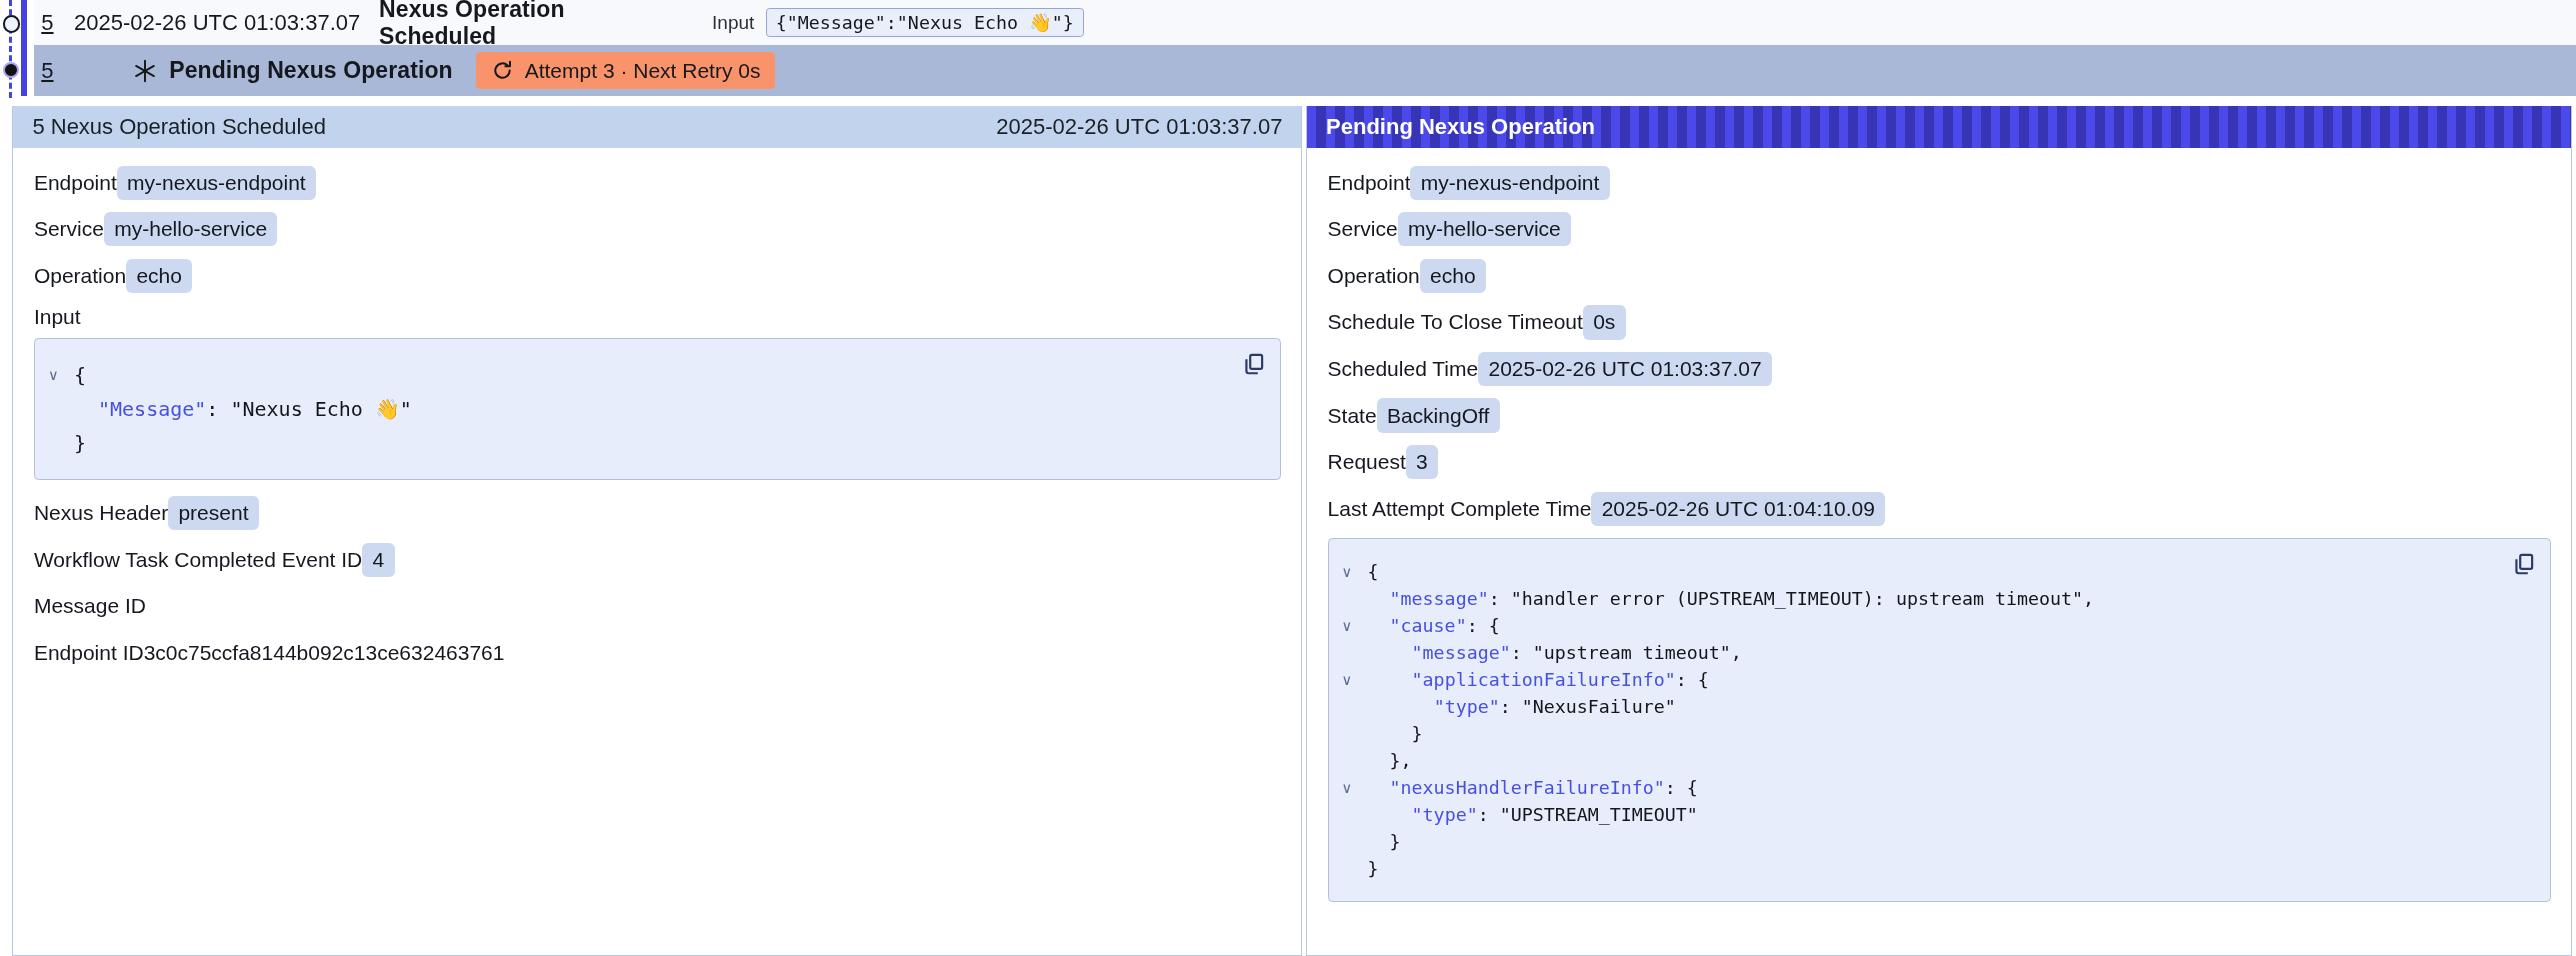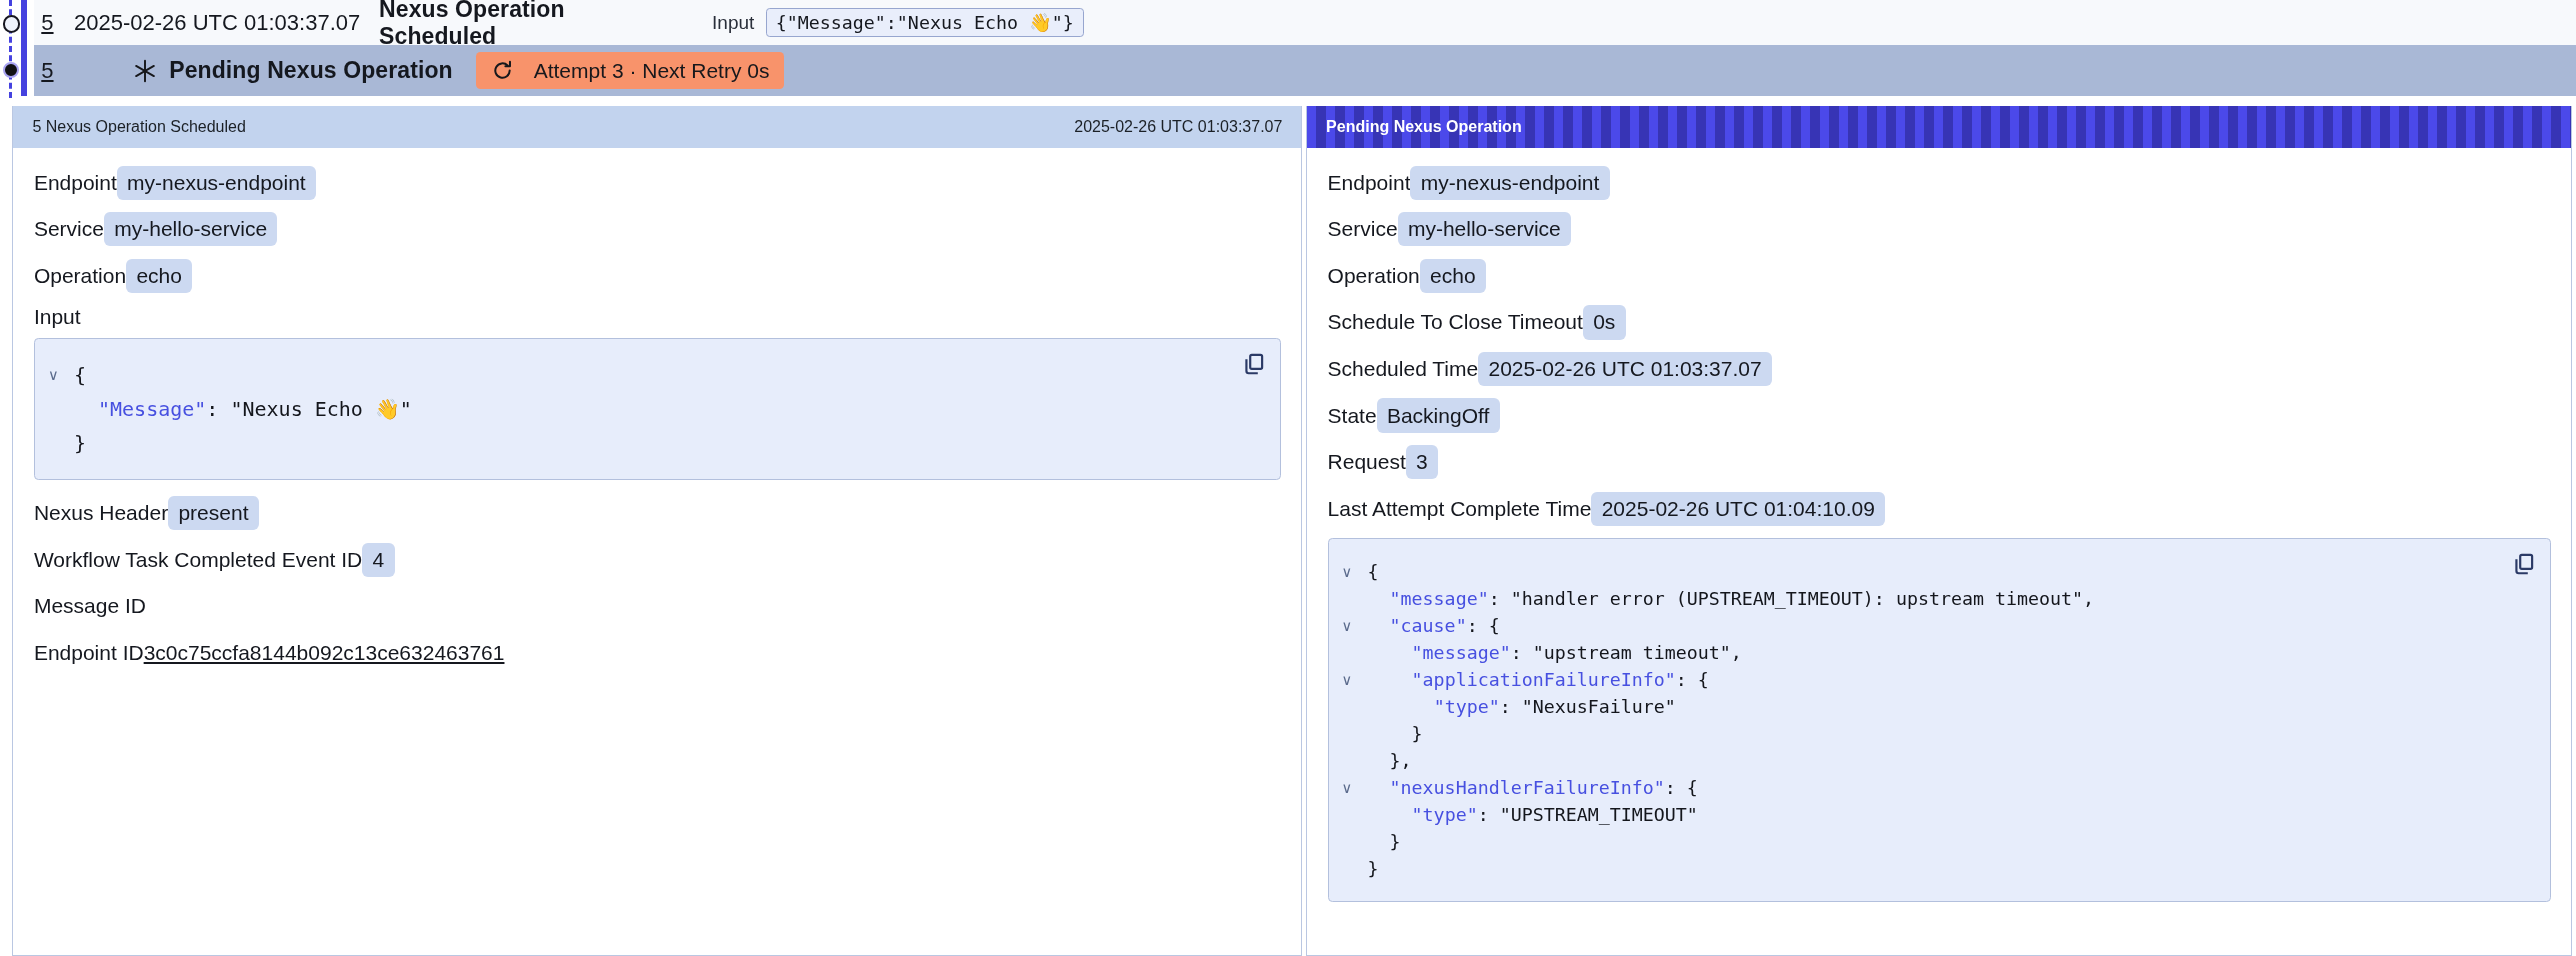--- a/index.html
+++ b/index.html
@@ -26,39 +26,39 @@
   .row2{top:45px;height:51px;background:var(--selected-row-bg);}
   .event-id{font-size:22px;text-decoration:underline;color:var(--text);margin-left:7.3px;cursor:pointer;}
   .row .ts{font-size:22px;margin-left:20.5px;width:289px;}
   .row-title{font-size:23px;font-weight:700;letter-spacing:0.1px;}
   .row1 .row-title{margin-left:16px;width:308px;}
   .input-label{font-size:19px;margin-left:25px;color:#2a2f3a;}
   .input-chip{margin-left:11.7px;font-family:"DejaVu Sans Mono",monospace;font-size:18.3px;
               background:#e9eefb;border:1.5px solid #97a6cf;border-radius:3.7px;padding:2.9px 8.8px;}
   .asterisk-icon{margin-left:78px;display:inline-flex;}
   .row2 .row-title{margin-left:11.7px;}
-  .attempt-badge{margin-left:23.4px;display:inline-flex;align-items:center;gap:20px;
+  .attempt-badge{margin-left:23.4px;display:inline-flex;align-items:center;gap:11px;
                  background:var(--attempt-badge-bg);border-radius:4.4px;padding:6.6px 14.6px;
                  font-size:21px;color:#17181c;}
   
   .panels{position:absolute;top:106px;left:12.4px;width:2560px;height:850px;display:flex;gap:3.7px;}
   .panel{height:100%;border:1.5px solid var(--panel-border);border-top:none;background:#fff;overflow:hidden;}
   .panel.left{width:1290px;}
   .panel.right{flex:1;}
   .panel-header{height:42px;display:flex;align-items:center;justify-content:space-between;
-                padding:0 19px;font-size:16px;}
+                padding:0 19px;font-size:22px;}
   .panel-header.plain{background:var(--header-bg);color:#1b2026;}
   .panel-header.striped{color:#fff;font-weight:600;
       background:repeating-linear-gradient(90deg,var(--stripe-light) 0 9.5px,var(--stripe-dark) 9.5px 19px);}
   .panel-body{padding:17.6px 20.5px;}
   .field-row{display:flex;align-items:center;margin-bottom:12.4px;min-height:34px;}
   .field-label,.flabel{font-size:21px;}
   .field-value{font-size:21px;text-align:right;}
   .field-value.v-badge{background:var(--badge-bg);border-radius:5.9px;padding:5.1px 10.3px;}
-  .field-value.v-link{text-decoration:underline;cursor:pointer;}
+  .field-value.v-link{cursor:pointer;}
   .block-label{font-size:21px;margin:4.4px 0 8.8px 0;}
   
   .json-block{position:relative;background:var(--code-block-bg);border:1.5px solid var(--code-block-border);
               border-radius:4.4px;padding:19px 19px 19px 13px;margin-bottom:16px;}
   .json-line{display:flex;font-family:"DejaVu Sans Mono",monospace;white-space:pre;}
   .json-block.lg .json-line{font-size:20px;line-height:34px;}
   .json-block.sm .json-line{font-size:18.3px;line-height:27px;}
   .gutter{width:26px;flex:0 0 26px;color:#5b6b8c;font-size:14.6px;display:inline-flex;
           align-items:center;justify-content:flex-start;cursor:pointer;font-family:"DejaVu Sans",sans-serif;}
   .tok-key{color:var(--json-key);}

